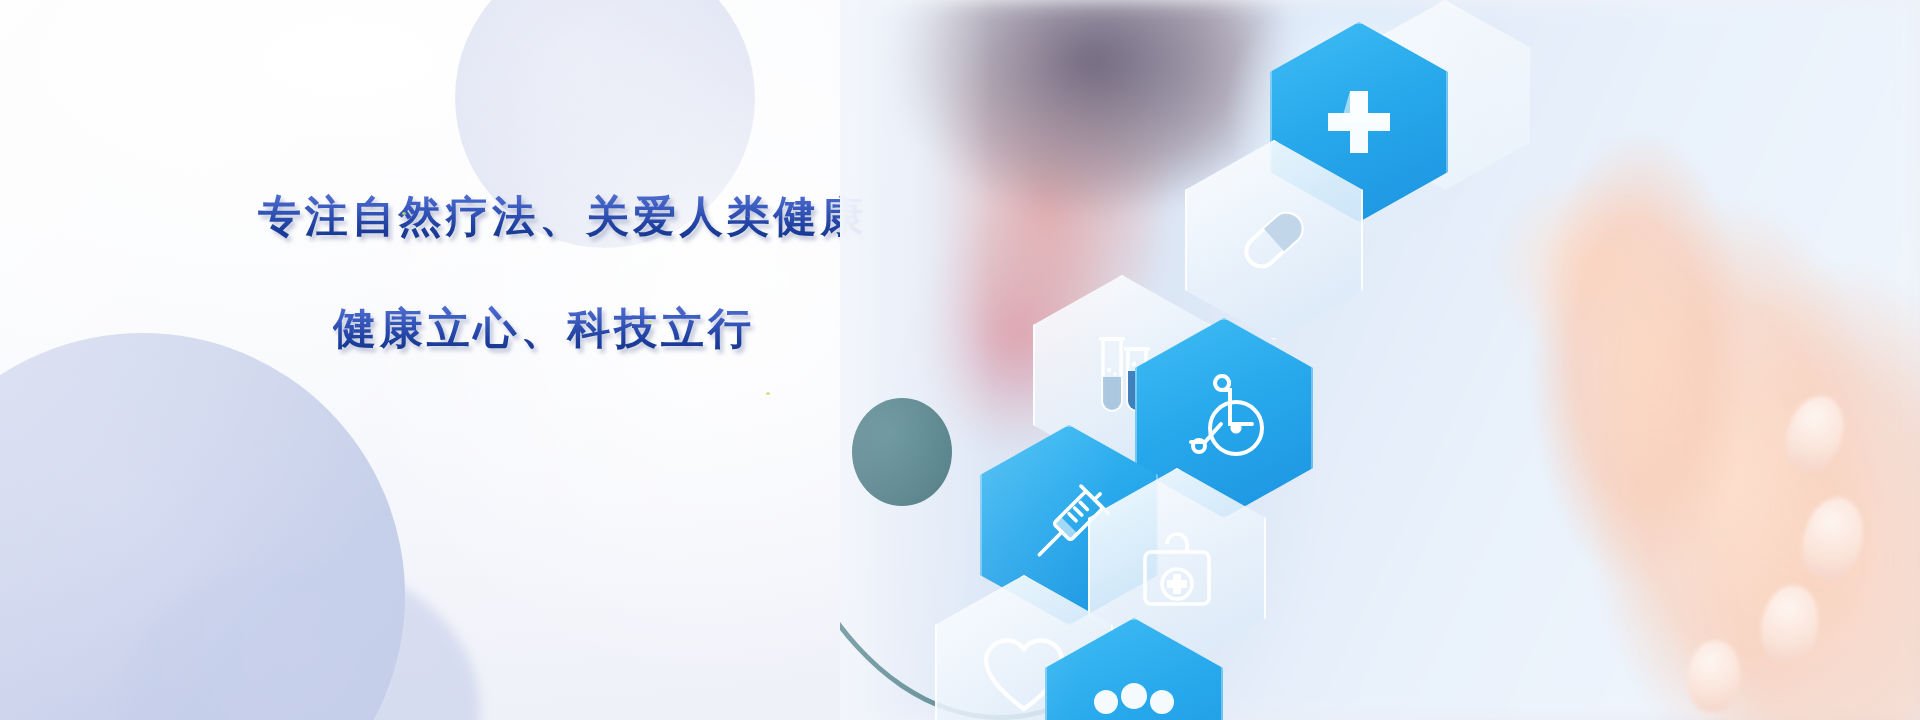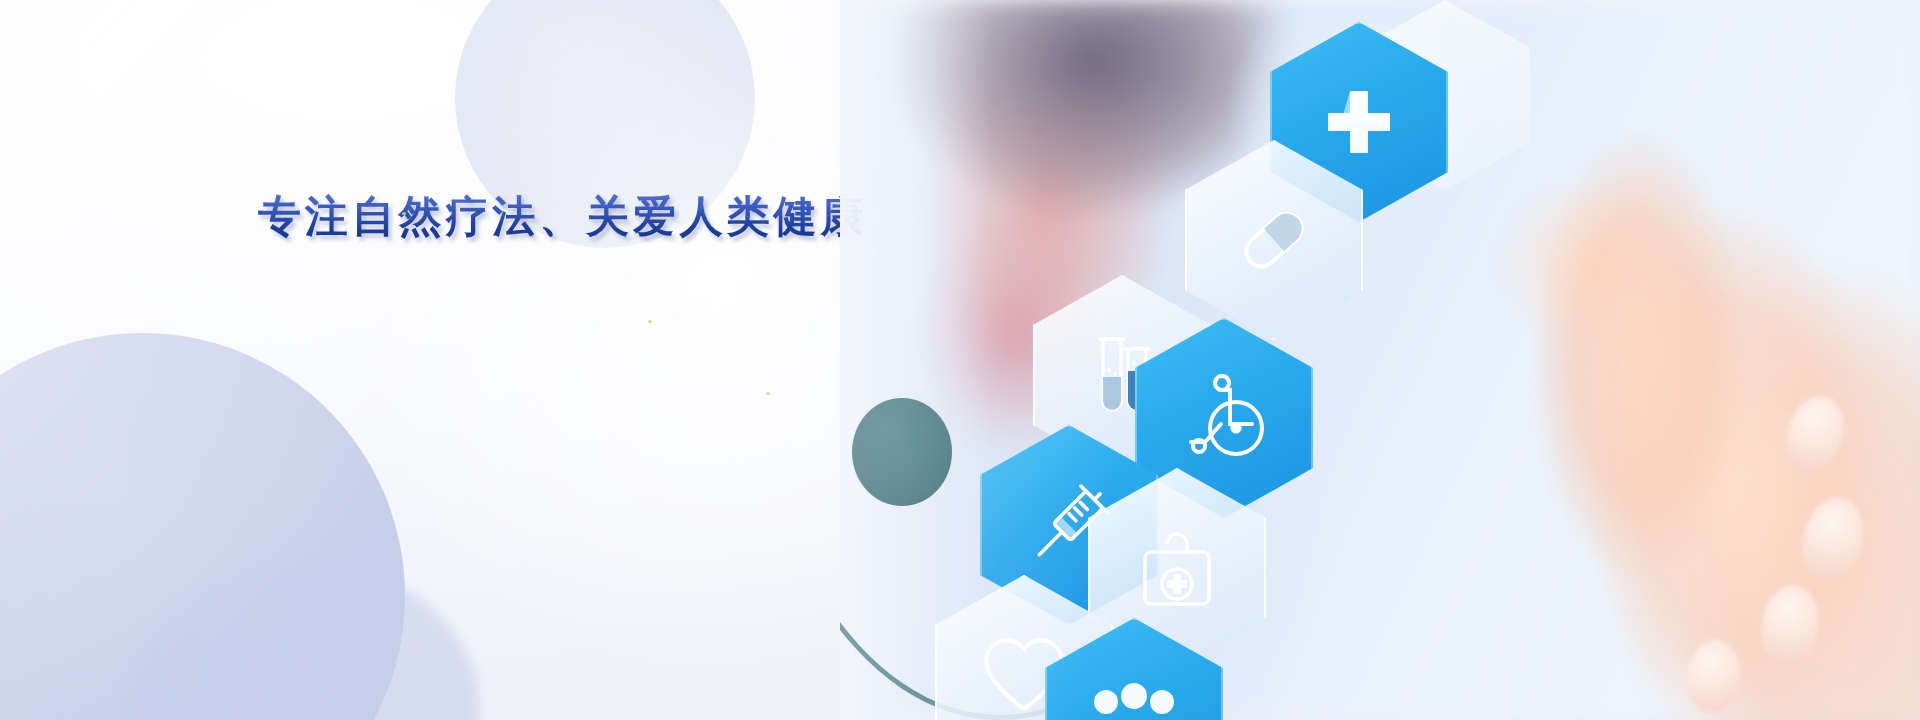--- a/index.html
+++ b/index.html
@@ -168,20 +168,21 @@
 <div class="banner">
 
   <div class="bg-circle c1"></div>
   <div class="bg-circle c2"></div>
   <div class="bg-circle c3"></div>
   <div class="bg-sheen"></div>
   <div class="bg-sheen2"></div>
 
   <div class="copy">
     <div class="headline l1">专注自然疗法、关爱人类健康</div>
+    <div class="headline l2">健康立心、科技立行</div>
   </div>
 
   <span class="sparkle" style="left:402px;top:212px;"></span>
   <span class="sparkle" style="left:648px;top:320px;"></span>
   <span class="sparkle" style="left:766px;top:392px;"></span>
   <span class="sparkle" style="left:908px;top:540px;"></span>
 
   <div class="stage">
 
     <div class="photo"></div>

